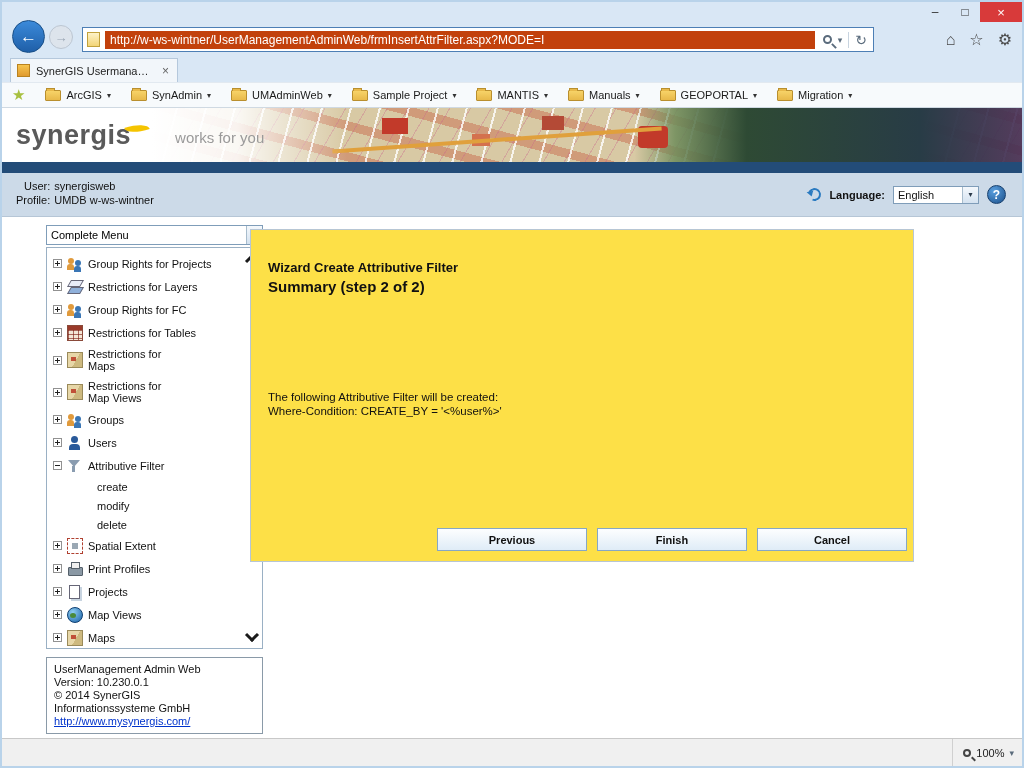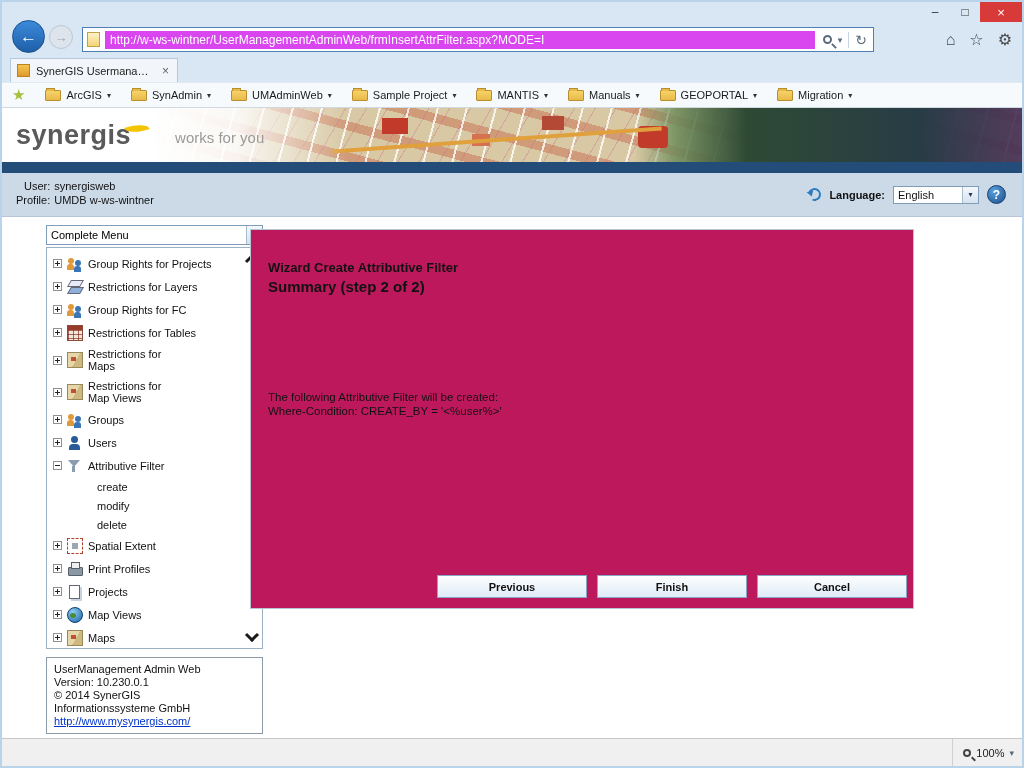--- a/index.html
+++ b/index.html
@@ -9,21 +9,21 @@
   
   .chrome-top { height:54px; position:relative; background:#d9e7f5; }
   .win-controls { position:absolute; top:0; right:0; display:flex; height:20px; }
   .wc { width:30px; height:20px; display:flex; align-items:center; justify-content:center; font-size:12px; color:#333; cursor:default; }
   .wc.close { width:42px; background:#d83a3a; color:#fff; font-size:13px; }
   .nav-btn { position:absolute; border-radius:50%; display:flex; align-items:center; justify-content:center; }
   .back-btn { left:10px; top:18px; width:33px; height:33px; background:linear-gradient(#3b8ada,#1f5fa8); border:1px solid #174e87; color:#fff; font-size:17px; }
   .fwd-btn { left:47px; top:23px; width:24px; height:24px; background:#dde4ec; border:1px solid #bcc6d2; color:#9aa6b4; font-size:13px; }
   .address-bar { position:absolute; left:80px; top:25px; width:792px; height:25px; background:#fff; border:1px solid #4d7fb5; display:flex; align-items:center; padding:0 4px; }
   .page-ico { width:13px; height:15px; background:linear-gradient(#fdf2c8,#f3d577); border:1px solid #c2a23c; margin-right:5px; flex:0 0 13px; }
-  .url-text { background:#d946ef; color:#fff; font-size:12px; padding:2px 5px; white-space:nowrap; overflow:hidden; flex:1 1 auto; }
+  .url-text { background:#c2410c; color:#fff; font-size:12px; padding:2px 5px; white-space:nowrap; overflow:hidden; flex:1 1 auto; }
   .abar-icons { display:flex; align-items:center; gap:6px; padding:0 2px 0 8px; color:#5a6b7c; }
   .mag { width:9px; height:9px; border:2px solid #5a6b7c; border-radius:50%; position:relative; display:inline-block; }
   .mag::after { content:""; position:absolute; width:6px; height:2px; background:#5a6b7c; transform:rotate(45deg); left:6px; top:8px; }
   .caret { font-size:9px; color:#5a6b7c; }
   .abar-sep { width:1px; height:16px; background:#c8d4e0; }
   .refresh-glyph { font-size:14px; color:#5a6b7c; }
   .chrome-right-icons { position:absolute; right:10px; top:28px; display:flex; gap:14px; font-size:16px; color:#4a4a4a; align-items:center; }
 
   
   .tab-row { height:26px; background:#d9e7f5; display:flex; align-items:flex-end; padding-left:8px; }
@@ -103,21 +103,21 @@
   .ic-doc::before { content:""; position:absolute; left:2px; top:1px; width:9px; height:12px; background:#fff; border:1px solid #667; box-shadow:2px 2px 0 #c8d4e0; }
   .ic-globe { border-radius:50%; background:radial-gradient(circle at 35% 30%, #8ecdf2, #1b63a8); border:1px solid #0d3f73; }
   .ic-globe::after { content:""; position:absolute; left:2px; top:5px; width:6px; height:5px; border-radius:50%; background:#4a8a3a; }
   .scroll-arrow { position:absolute; right:5px; width:10px; height:10px; border-right:3px solid #1a1a1a; border-bottom:3px solid #1a1a1a; }
   .scroll-up { top:8px; transform:rotate(225deg); }
   .scroll-down { bottom:8px; transform:rotate(45deg); }
 
   .sidebar-footer { margin-top:8px; border:1px solid #8a9aa8; padding:5px 7px; font-size:11px; line-height:13px; color:#111; background:#fff; }
   .footer-link { color:#0033cc; text-decoration:underline; }
 
-  .content-panel { position:absolute; left:248px; top:12px; width:664px; height:380px; border:1px solid #b7c6d4; background:#be185d; }
+  .content-panel { position:absolute; left:248px; top:12px; width:664px; height:333px; border:1px solid #b7c6d4; background:#fde047; }
   .wizard-title { margin:30px 0 0 17px; font-size:13px; font-weight:bold; color:#111; }
   .wizard-subtitle { margin:3px 0 0 17px; font-size:15px; font-weight:bold; color:#111; }
   .summary-block { margin:95px 0 0 17px; font-size:11.5px; line-height:14px; color:#111; }
   .btn-row { position:absolute; bottom:10px; right:6px; display:flex; gap:10px; }
   .btn { width:150px; height:23px; background:linear-gradient(#fdfeff,#dfecf7); border:1px solid #86a7c4; font-weight:bold; font-size:11px; color:#111; display:flex; align-items:center; justify-content:center; cursor:default; }
 
   
   .status-bar { height:28px; background:#f0f0f0; border-top:1px solid #c8c8c8; position:relative; }
   .zoom-group { position:absolute; right:8px; top:0; height:100%; display:flex; align-items:center; gap:5px; border-left:1px solid #d0d0d0; padding-left:10px; font-size:11px; color:#222; }
   .zmag { width:8px; height:8px; border:2px solid #444; border-radius:50%; position:relative; display:inline-block; }

